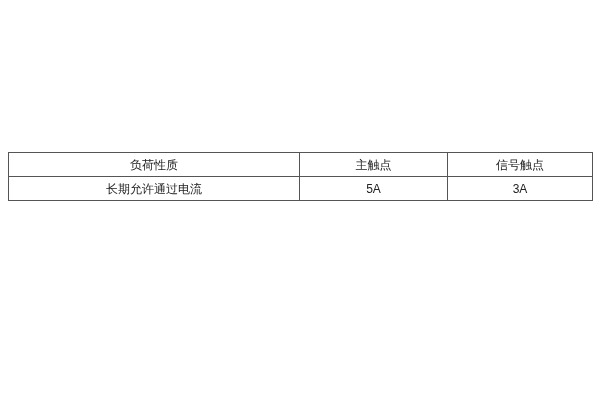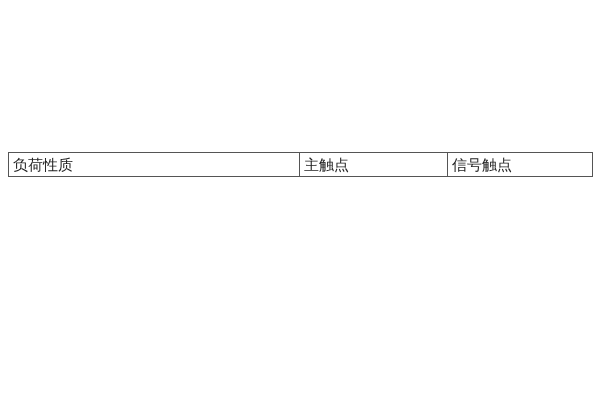--- a/index.html
+++ b/index.html
@@ -21,23 +21,23 @@
     top: 152px;
     width: 584px;
     border-collapse: collapse;
     table-layout: fixed;
   }
   table.spec-table th,
   table.spec-table td {
     border: 1px solid #555555;
     height: 23px;
     padding: 0 4px;
-    text-align: left;
+    text-align: center;
     vertical-align: middle;
-    font-size: 15px;
+    font-size: 12px;
     font-weight: normal;
     color: #222222;
     line-height: 1;
     white-space: nowrap;
     overflow: hidden;
   }
   table.spec-table col.col-load   { width: 291px; }
   table.spec-table col.col-main   { width: 148px; }
   table.spec-table col.col-signal { width: 145px; }
 </style>
@@ -52,15 +52,20 @@
       <col class="col-signal">
     </colgroup>
     <thead>
       <tr>
         <th>负荷性质</th>
         <th>主触点</th>
         <th>信号触点</th>
       </tr>
     </thead>
     <tbody>
+      <tr>
+        <td>长期允许通过电流</td>
+        <td>5A</td>
+        <td>3A</td>
+      </tr>
     </tbody>
   </table>
 </div>
 
 </body></html>

